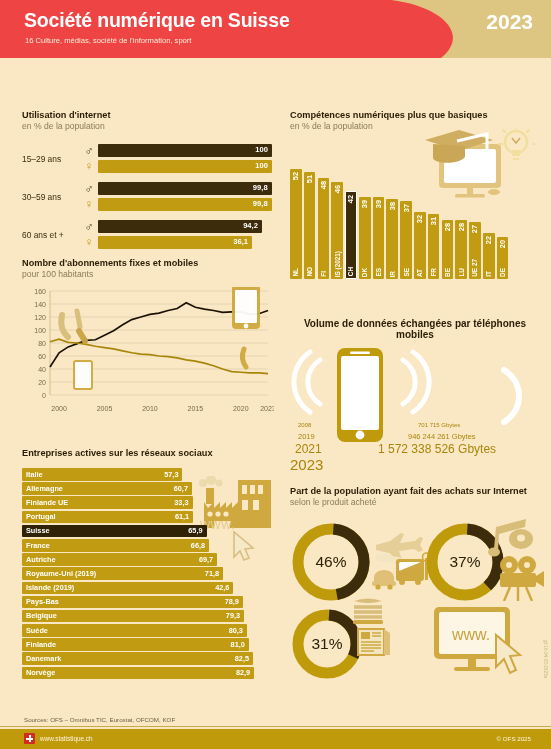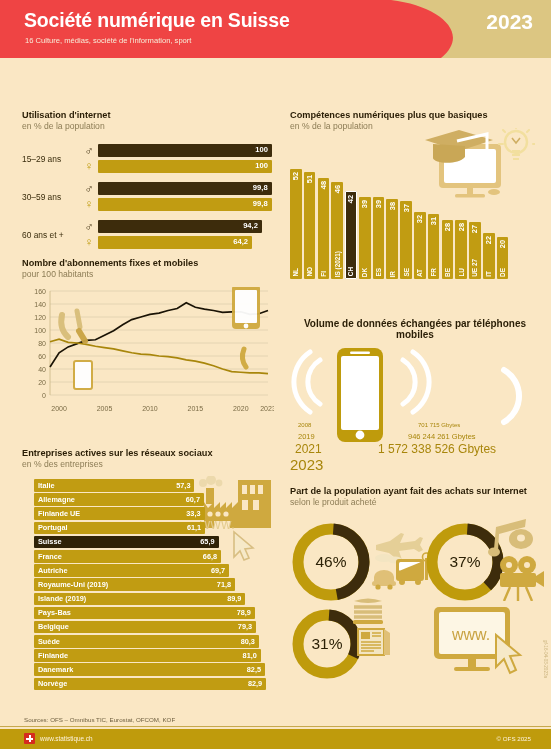--- a/index.html
+++ b/index.html
@@ -91,21 +91,21 @@
   .vn0 { left: 128px; top: 78px; font-size: 6px; }
   .vn1 { left: 118px; top: 88px; font-size: 7.5px; }
   .vn2 { left: 88px;  top: 98px; font-size: 12px; }
   .vn3 { left: 70px;  top: 112px; font-size: 15px; }
 
   
   #social-panel { left: 22px; top: 448px; width: 252px; }
   .soc-rows { margin-top: 10px; }
   .soc-row { height: 12.6px; margin-bottom: 1.6px; position: relative; }
   .soc-fill { height: 12.6px; background: #c19c12; position: relative;
-              border-radius: 1px; margin-left: 12px; }
+              border-radius: 1px; }
   .soc-row.hl .soc-fill { background: #2f2207; }
   .soc-name { position: absolute; left: 4px; top: 1.6px; font-size: 7.3px;
               font-weight: bold; color: #ffffff; white-space: nowrap; }
   .soc-val { position: absolute; right: 4px; top: 1.6px; font-size: 7.3px;
              font-weight: bold; color: #ffffff; }
 
   
   #buy-panel { left: 290px; top: 486px; width: 250px; }
   .donut-stage { position: relative; height: 165px; margin-top: 10px; }
   .donut { position: absolute; }
@@ -193,21 +193,21 @@
           <span>♀</span>
         </div>
         <div class="iu-bars">
           <div class="iu-bar iu-bar-m">
             <div class="iu-bar-fill" style="width:94.2%">
               <span class="iu-val">94,2</span>
             </div>
           </div>
           <div class="iu-bar iu-bar-f">
             <div class="iu-bar-fill" style="width:88.5%">
-              <span class="iu-val">64,2</span>
+              <span class="iu-val">36,1</span>
             </div>
           </div>
         </div>
       </div>
     </div>
 </div>
 
 <div class="panel" id="skills-panel">
   <div class="p-title">Compétences numériques plus que basiques</div>
   <div class="p-sub">en % de la population</div>
@@ -366,21 +366,20 @@
         <span class="vol-year">2023</span>
       </div>
     <div class="vol-num vol-num-abs vn0">701 715 Gbytes</div>
     <div class="vol-num vol-num-abs vn1">946 244 261 Gbytes</div>
     <div class="vol-num vol-num-abs vn2">1 572 338 526 Gbytes</div>
   </div>
 </div>
 
 <div class="panel" id="social-panel">
   <div class="p-title">Entreprises actives sur les réseaux sociaux</div>
-  <div class="p-sub">en % des entreprises</div>
   <svg style="position:absolute;left:168px;top:28px" width="84" height="55" viewBox="0 0 84 55">
     <rect x="48" y="4" width="33" height="48" fill="#cfa93f"></rect>
     <rect x="52" y="9" width="5" height="9" fill="#fae7c4"></rect>
     <rect x="60" y="9" width="5" height="9" fill="#fae7c4"></rect>
     <rect x="68" y="9" width="5" height="9" fill="#fae7c4"></rect>
     <rect x="52" y="24" width="6" height="10" fill="#fae7c4"></rect>
     <rect x="63" y="24" width="6" height="10" fill="#fae7c4"></rect>
     <path d="M14,26 L14,52 L48,52 L48,26 L42,32 L42,26 L36,32 L36,26 L30,32 L30,26 L24,32 L24,26 L18,32 Z" fill="#cfa93f"></path>
     <rect x="16" y="12" width="8" height="16" fill="#cfa93f"></rect>
     <circle cx="20" cy="38" r="2.6" fill="#fae7c4"></circle>
@@ -440,21 +439,21 @@
       </div>
       <div class="soc-row">
         <div class="soc-fill" style="width:79.77777777777777%">
           <span class="soc-name">Royaume-Uni (2019)</span>
           <span class="soc-val">71,8</span>
         </div>
       </div>
       <div class="soc-row">
         <div class="soc-fill" style="width:83.88888888888889%">
           <span class="soc-name">Islande (2019)</span>
-          <span class="soc-val">89,9</span>
+          <span class="soc-val">42,6</span>
         </div>
       </div>
       <div class="soc-row">
         <div class="soc-fill" style="width:87.66666666666667%">
           <span class="soc-name">Pays-Bas</span>
           <span class="soc-val">78,9</span>
         </div>
       </div>
       <div class="soc-row">
         <div class="soc-fill" style="width:88.1111111111111%">

